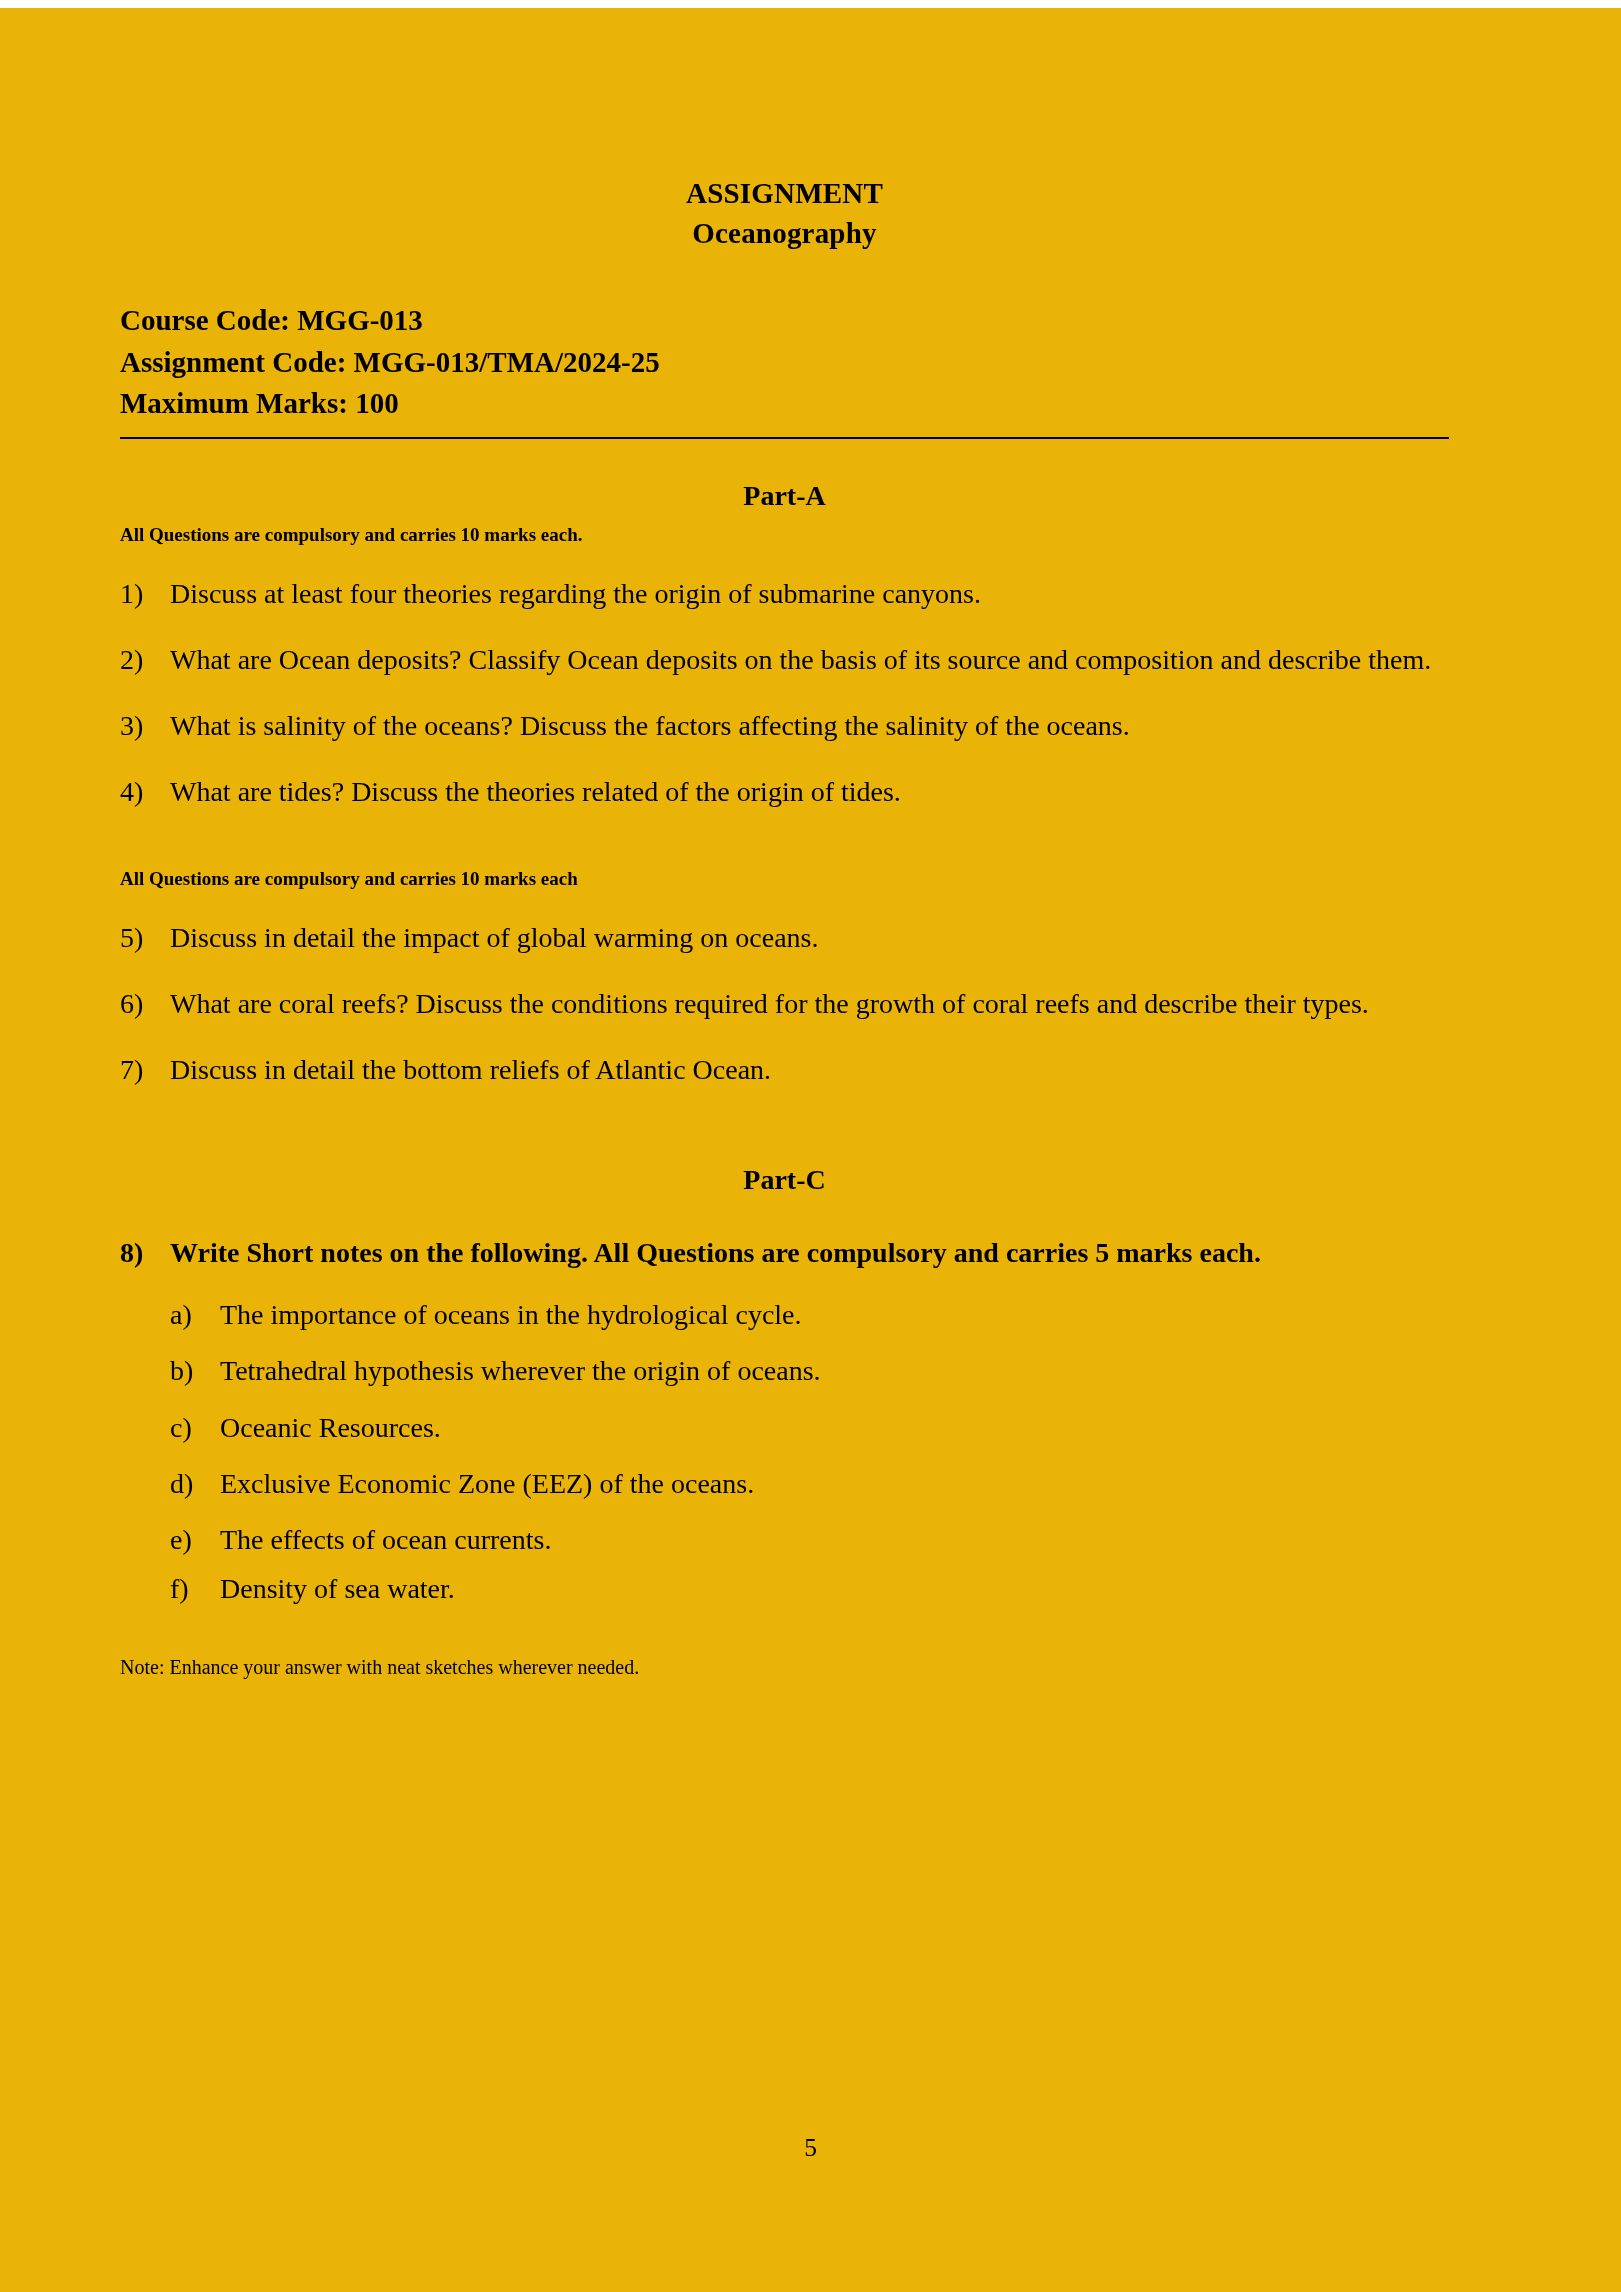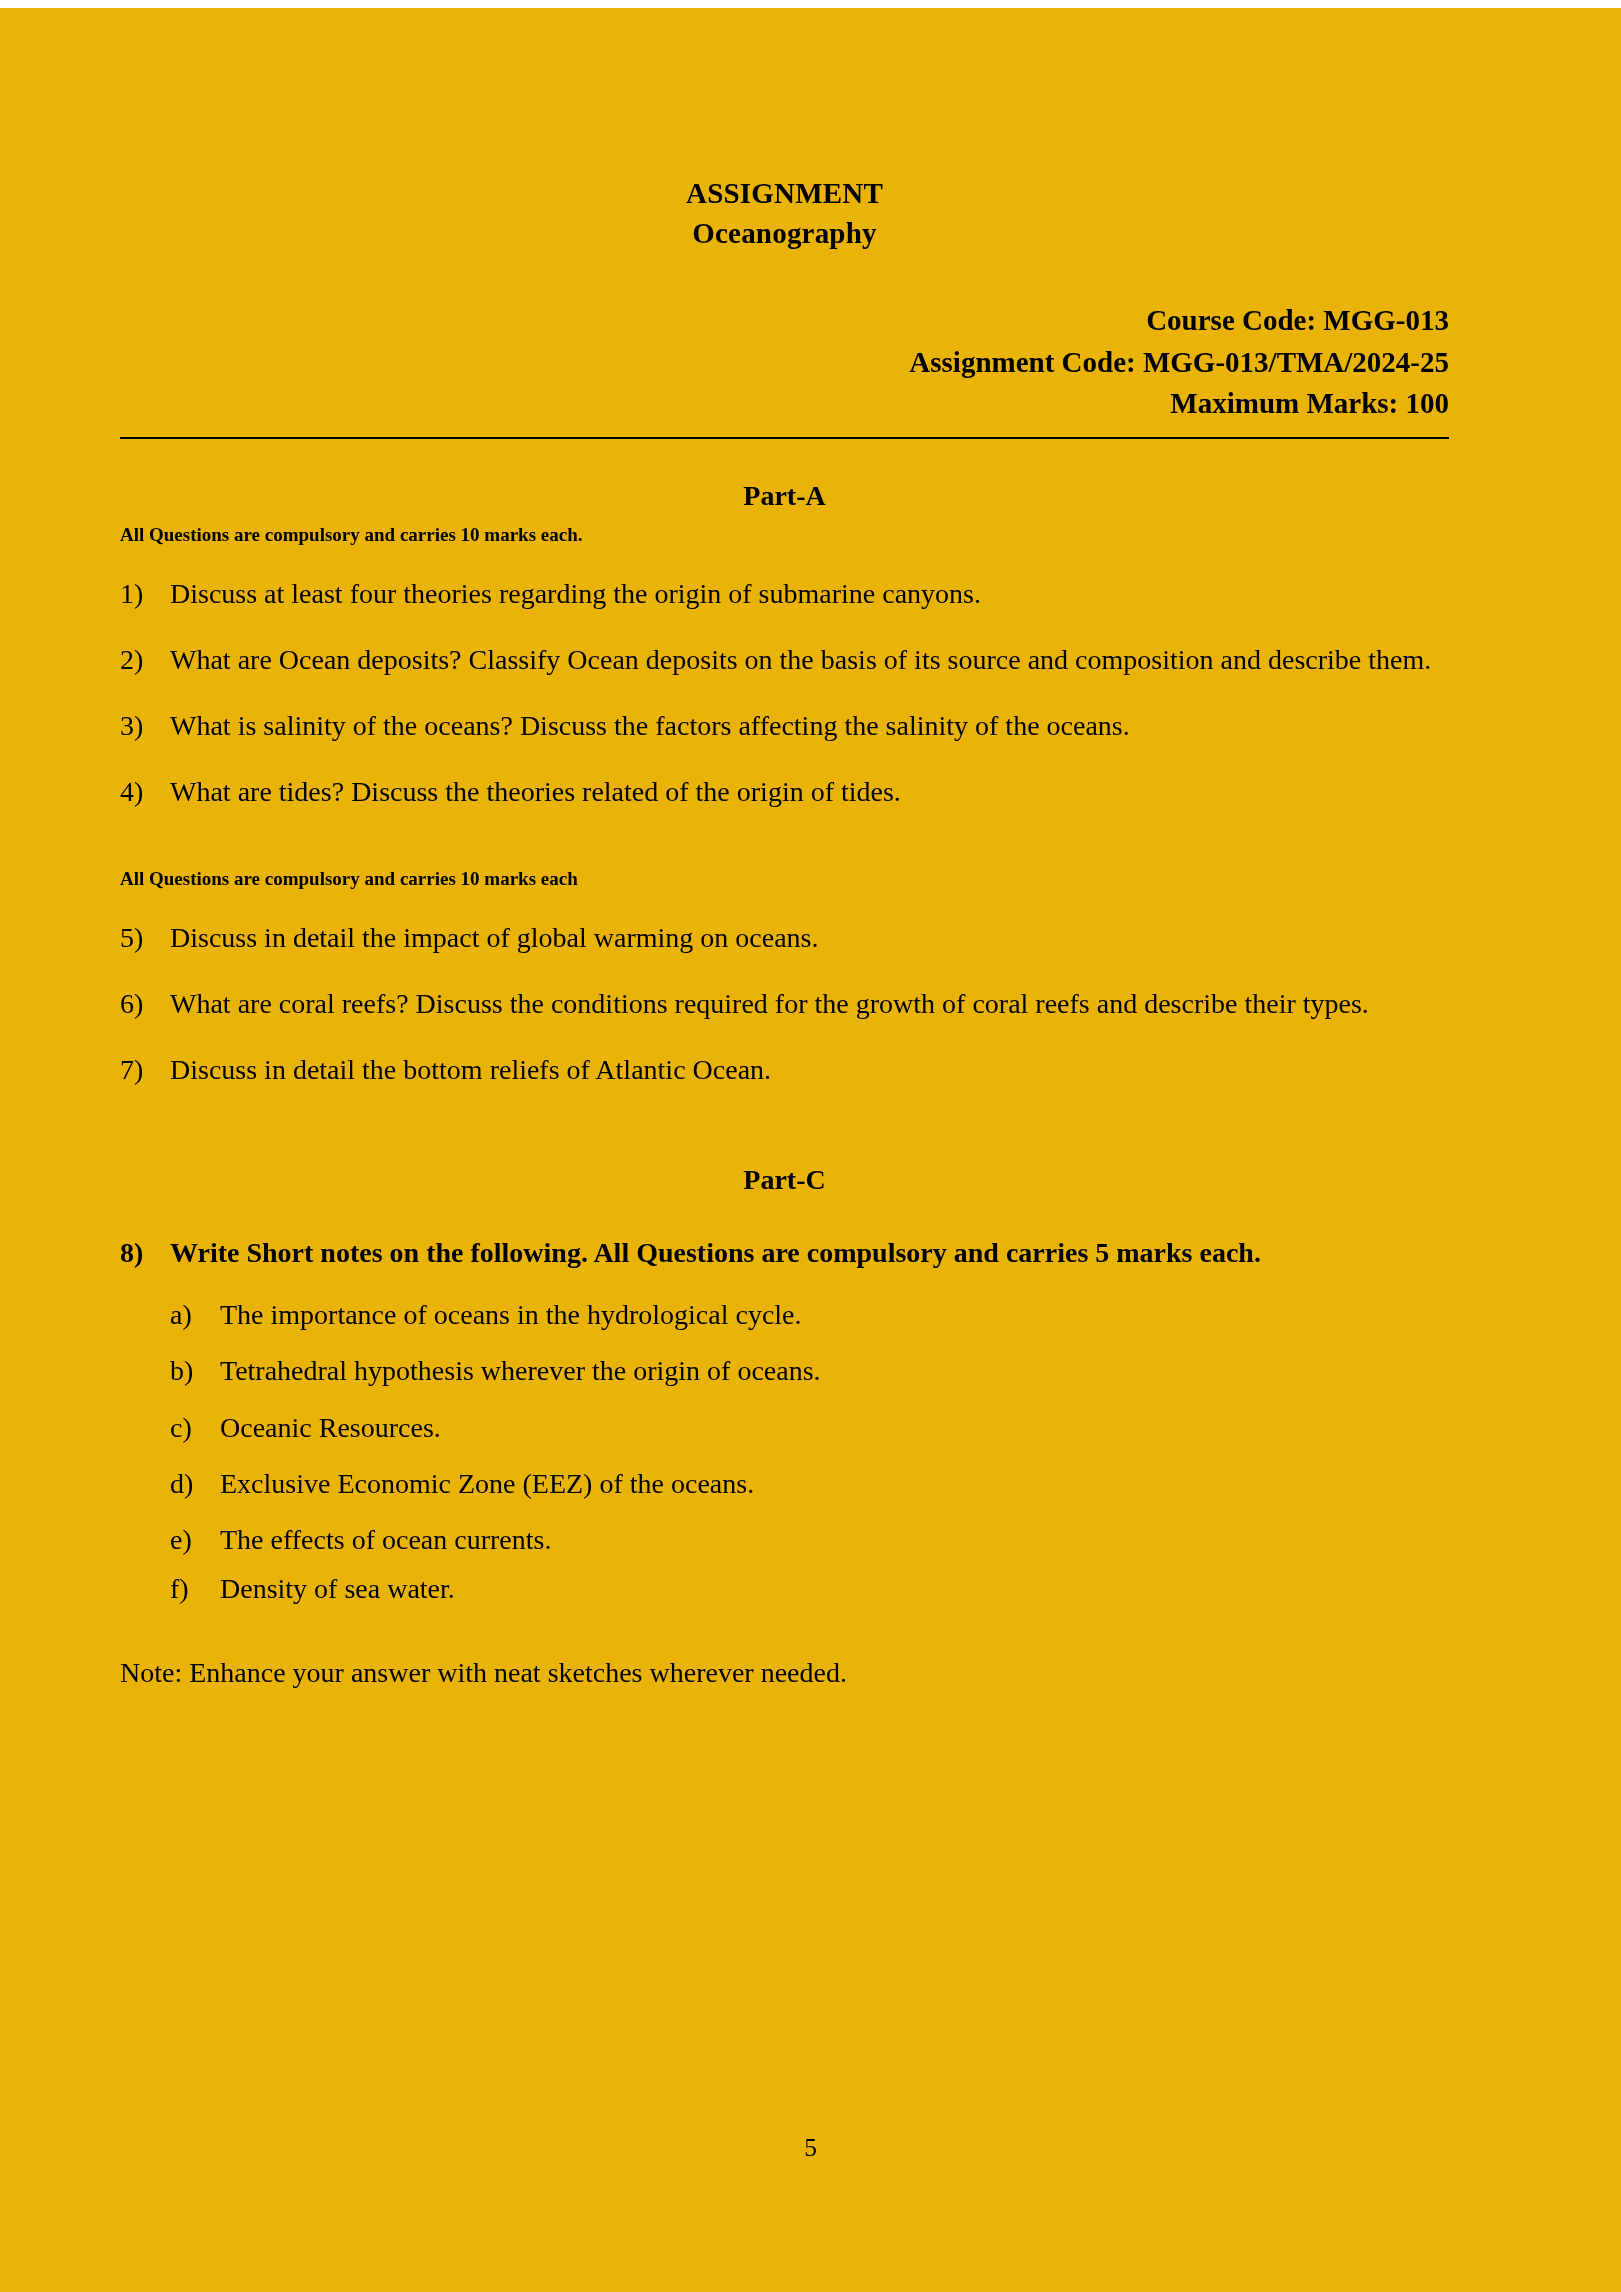--- a/index.html
+++ b/index.html
@@ -36,21 +36,20 @@
   .title-line {
     font-size: 29px;
     font-weight: bold;
     line-height: 1.38;
     letter-spacing: 0.2px;
   }
 
   
   .code-block {
     margin-top: 47px;
-    text-align: right;
   }
   .code-line {
     font-size: 29px;
     font-weight: bold;
     line-height: 1.43;
   }
 
   hr.rule {
     border: none;
     border-top: 2.2px solid #000000;
@@ -125,21 +124,21 @@
   .sublist li .marker {
     position: absolute;
     left: 0;
     top: 0;
     width: 41px;
     text-align: left;
   }
   .sublist li.tight { margin-top: 8.8px; }
 
   .note {
-    font-size: 28px;
+    font-size: 20px;
     line-height: 1.45;
     margin-top: 43px;
   }
 
   
   .page-number {
     position: absolute;
     left: 0;
     right: 0;
     top: 2125px;

